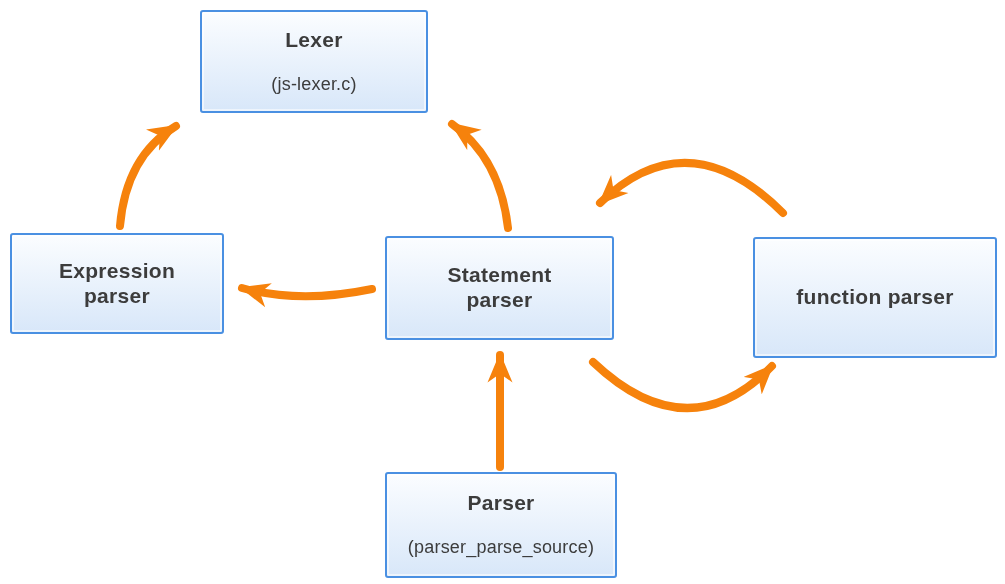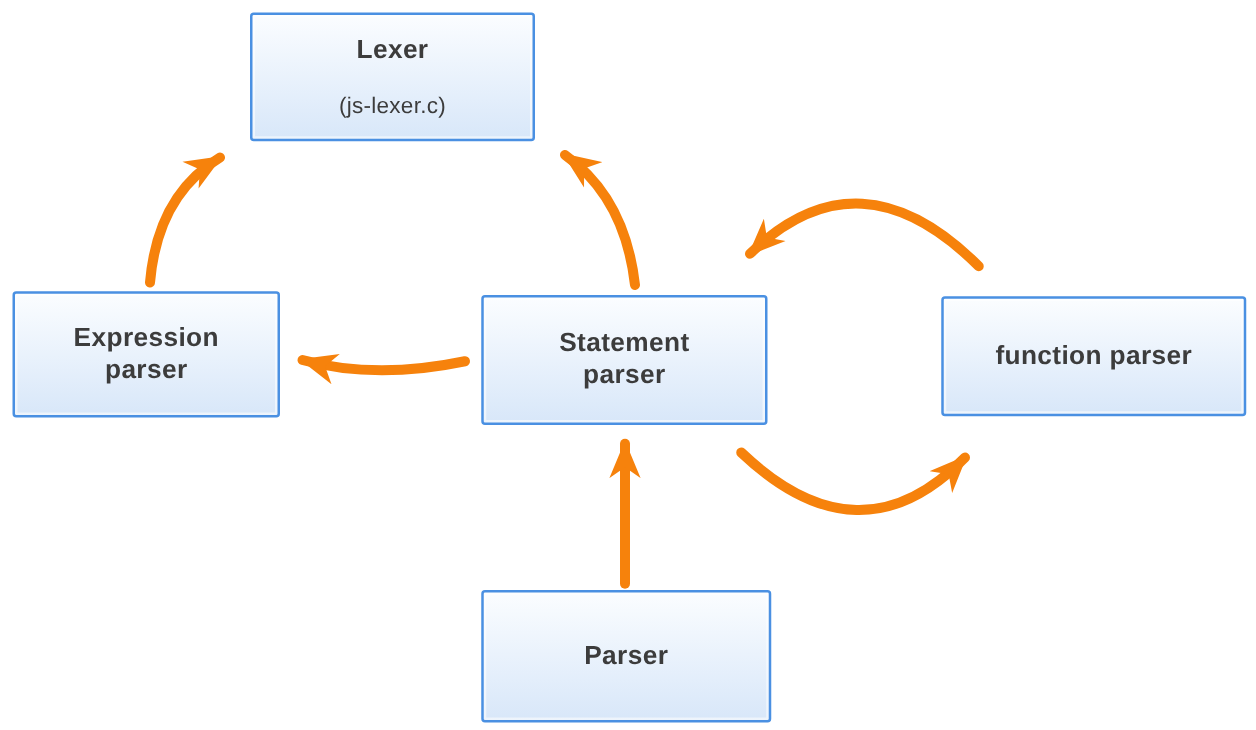--- a/index.html
+++ b/index.html
@@ -51,21 +51,21 @@
   .node .subtitle{
     font-size:18px;
     font-weight:400;
     line-height:1.25;
     margin-top:20px;
     letter-spacing:.2px;
   }
   .node-lexer{left:200px;top:10px;width:228px;height:103px;}
   .node-expression-parser{left:10px;top:233px;width:214px;height:101px;gap:34px;}
   .node-statement-parser{left:385px;top:236px;width:229px;height:104px;}
-  .node-function-parser{left:753px;top:237px;width:244px;height:96px;}
+  .node-function-parser{left:753px;top:237px;width:244px;height:121px;}
   .node-parser{left:385px;top:472px;width:232px;height:106px;}
 </style>
 </head>
 <body>
 
 <div class="canvas">
 
   <svg class="arrows" viewBox="0 0 1005 584" xmlns="http://www.w3.org/2000/svg">
     <defs>
       <marker id="head" viewBox="0 0 12 10" refX="11" refY="5" markerWidth="30" markerHeight="26" markerUnits="userSpaceOnUse" orient="auto">
@@ -94,15 +94,16 @@
     <div class="title">Statement
 parser</div>
   </div>
 
   <div class="node node-function-parser">
     <div class="title">function parser</div>
   </div>
 
   <div class="node node-parser">
     <div class="title">Parser</div>
+    <div class="subtitle">(parser_parse_source)</div>
   </div>
 
 </div>
 
 </body></html>

